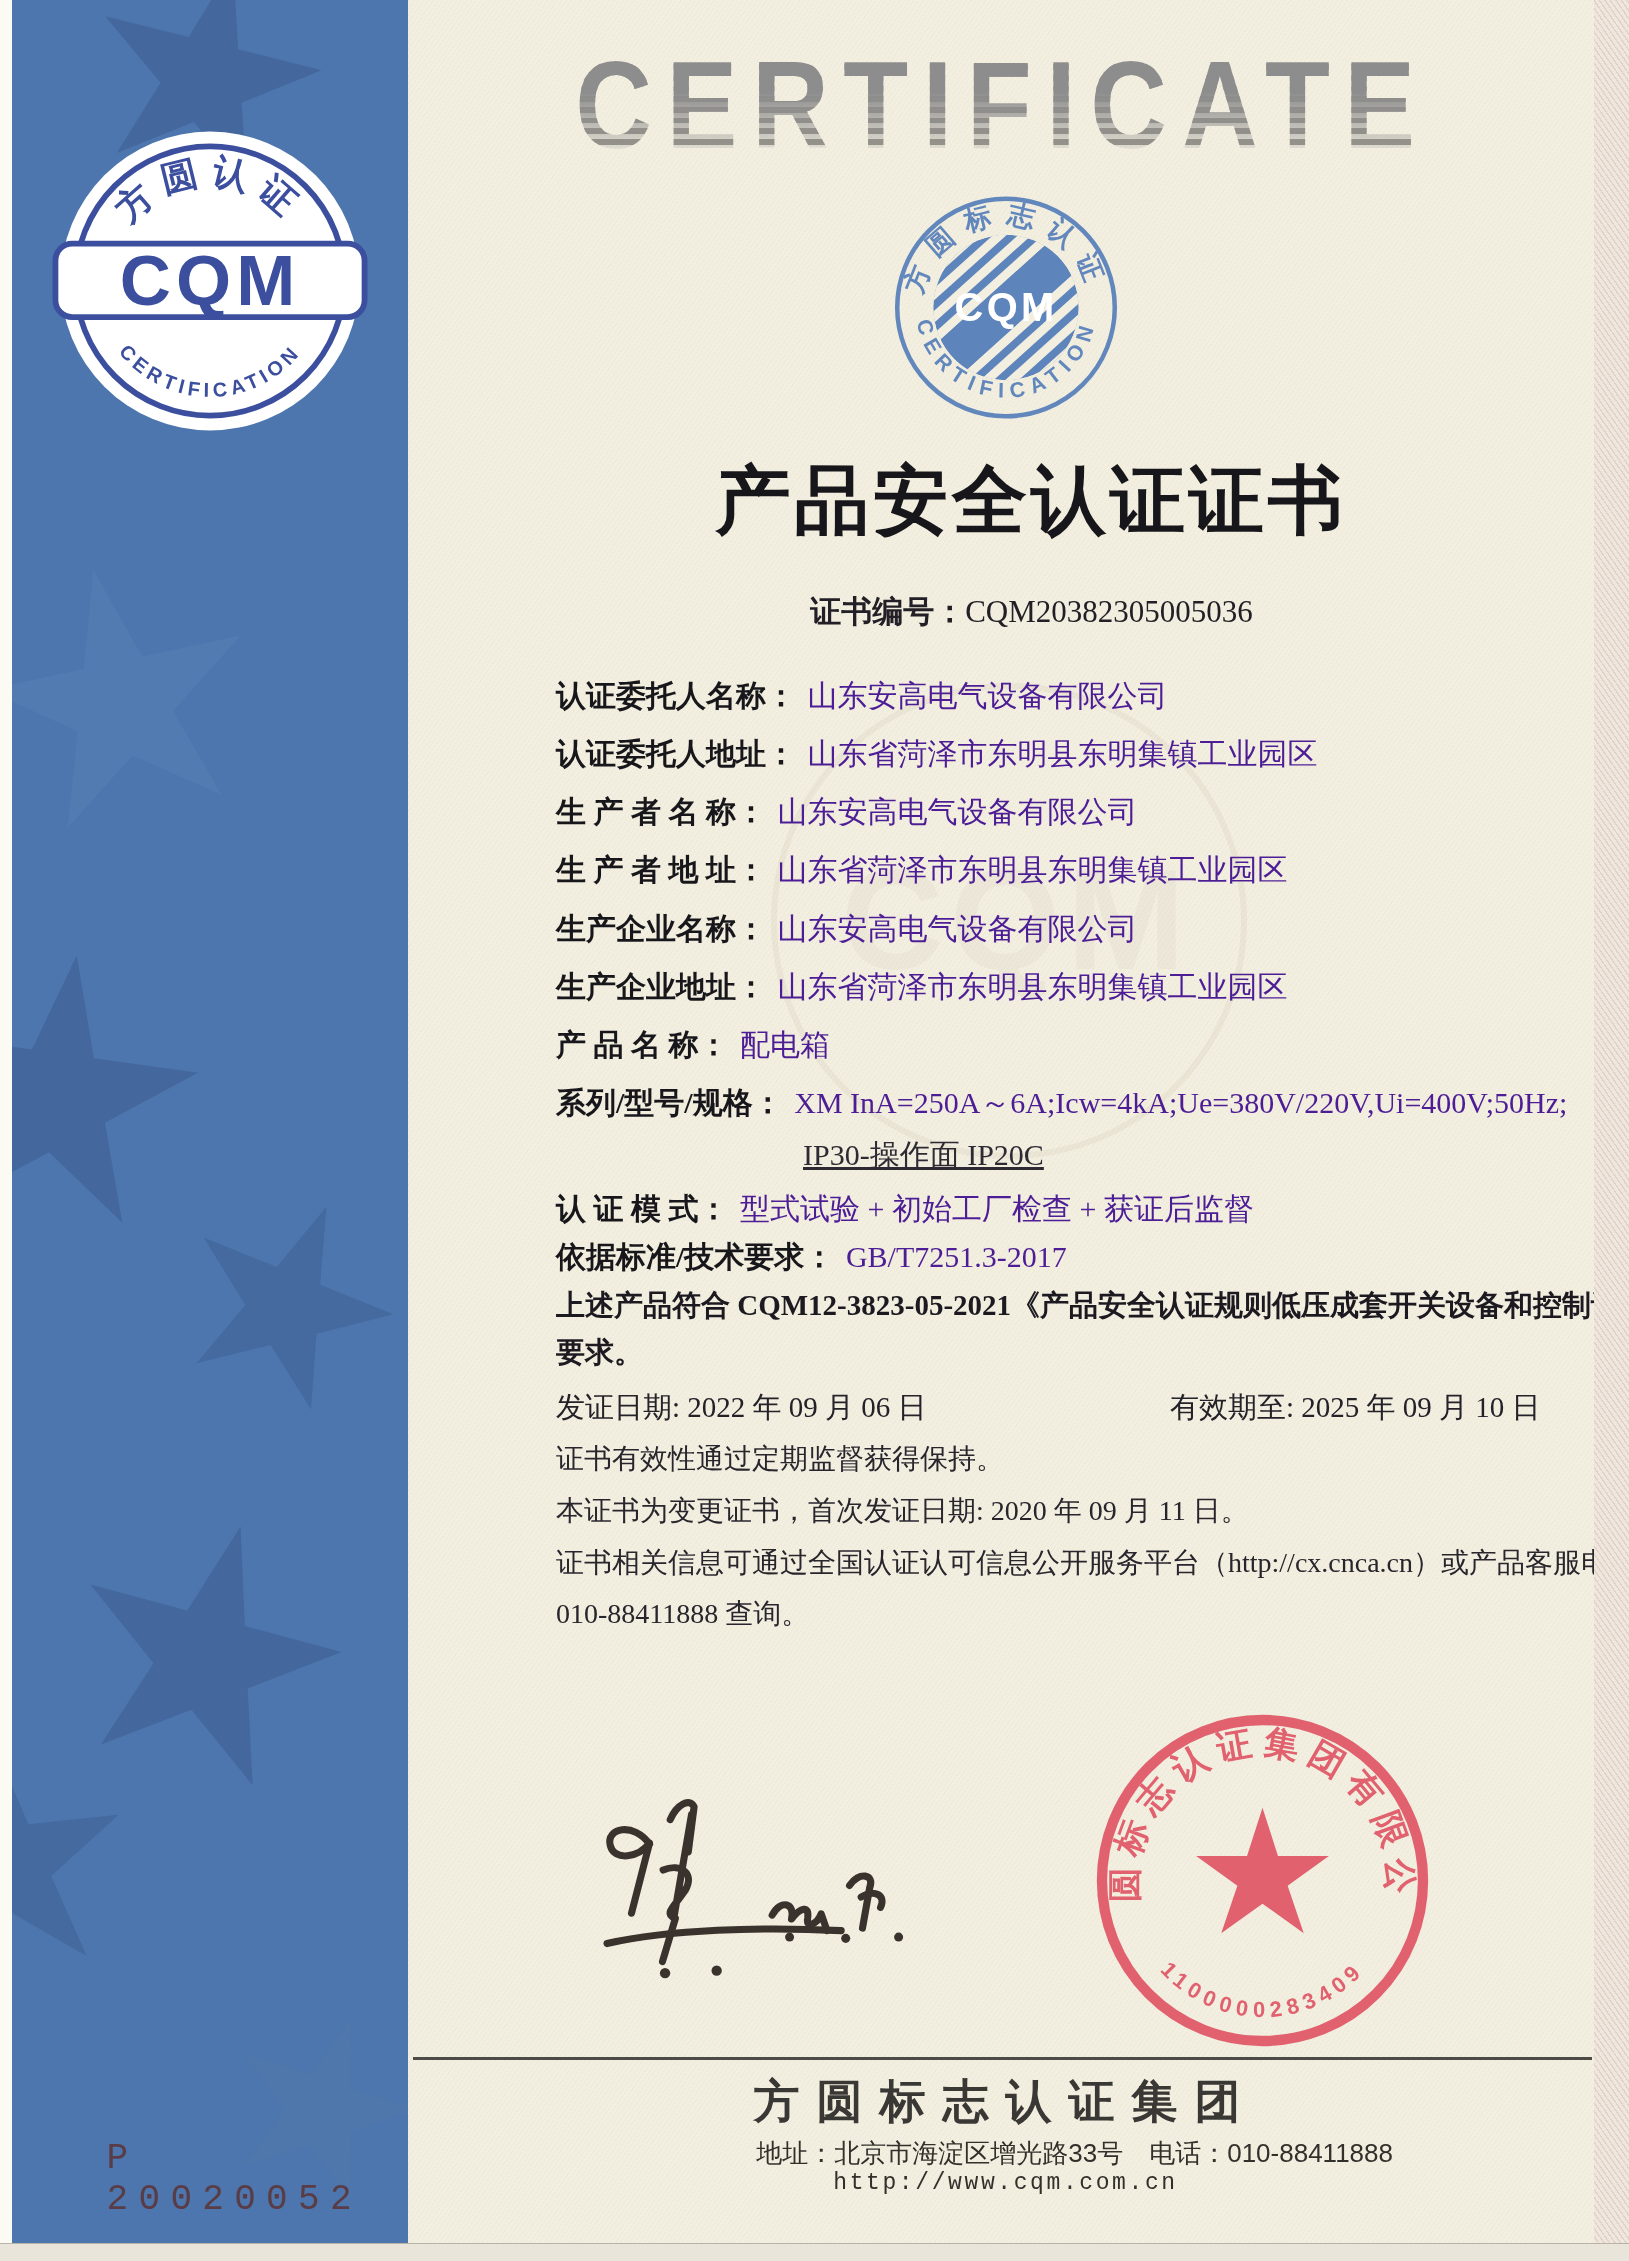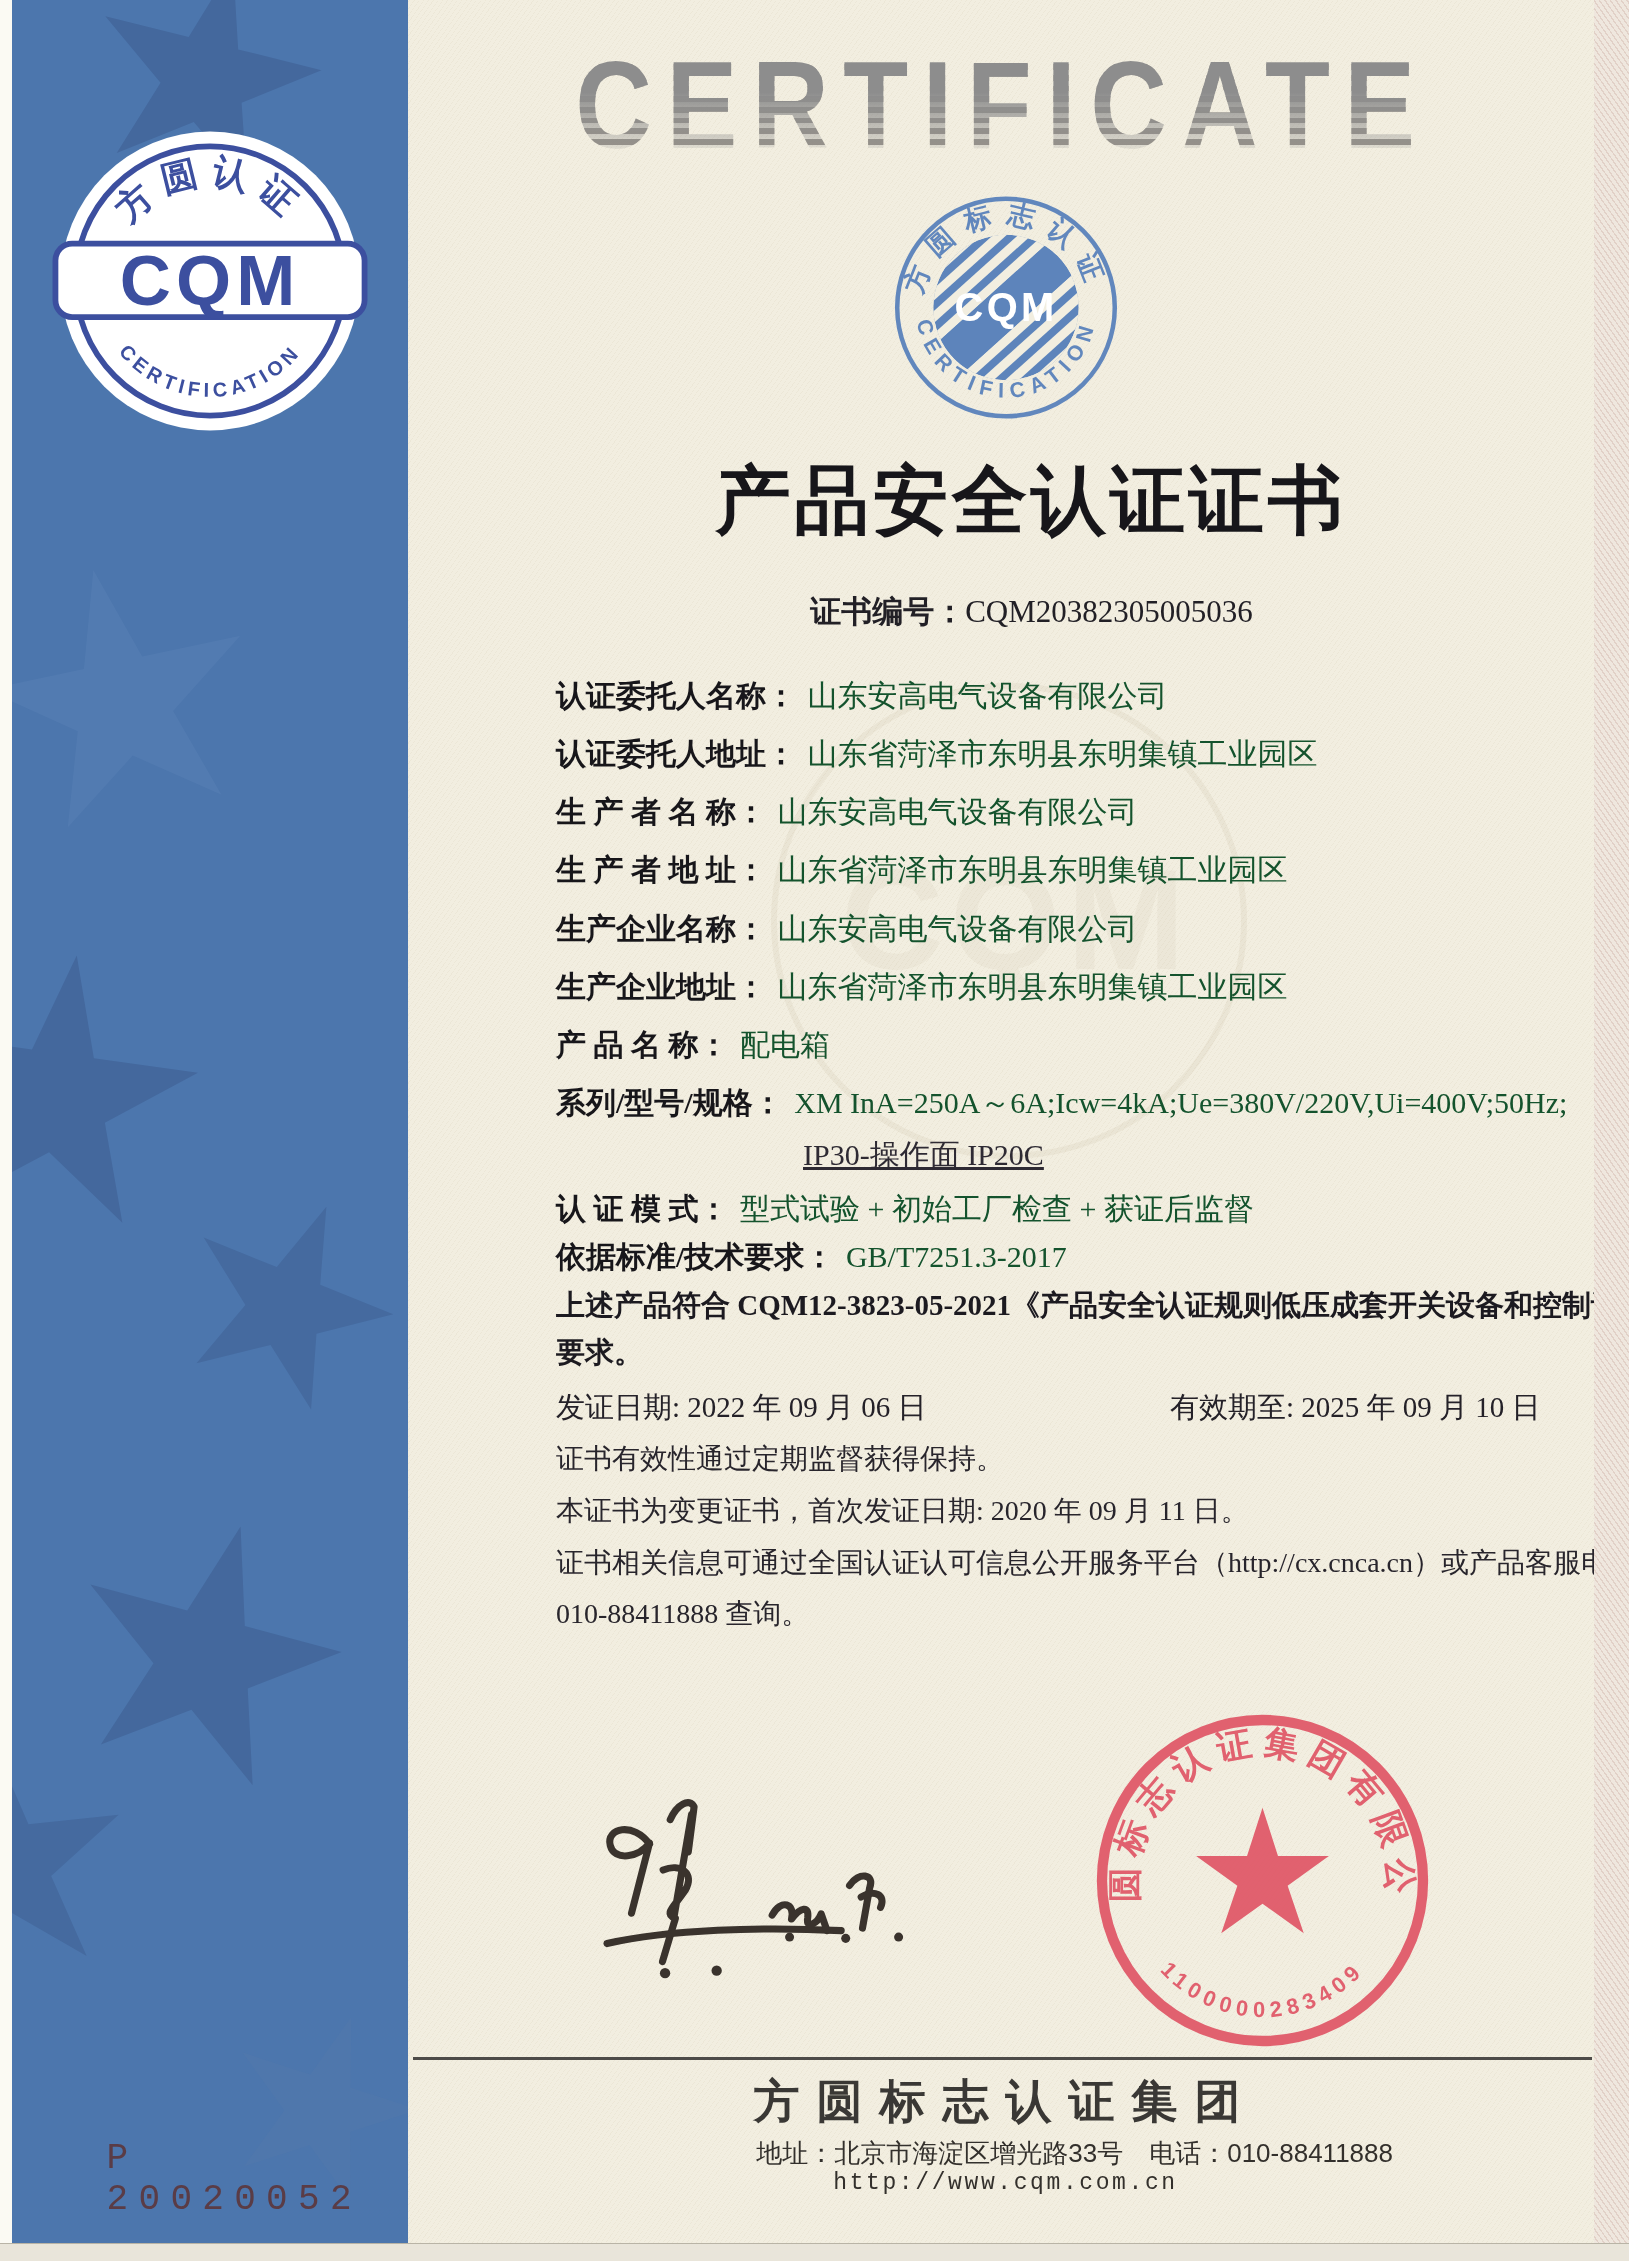--- a/index.html
+++ b/index.html
@@ -63,21 +63,21 @@
     border:6.4px solid rgba(140,118,70,0.07); border-radius:50%;
   }
   .watermark-word{
     position:absolute; left:841px; top:838px; font-size:142px; font-weight:700;
     color:rgba(140,118,70,0.05); font-family:"Liberation Sans",sans-serif; letter-spacing:6.4px;
   }
 
   
   .frow{position:absolute; left:556px; white-space:nowrap; font-size:30px; line-height:40px;}
   .frow .lbl{font-weight:700; color:#17161a;}
-  .frow .val{color:#14532d; margin-left:11.6px;margin-top:48px;}
+  .frow .val{color:#4c1d95; margin-left:11.6px;margin-top:48px;}
   .spec2{position:absolute; left:803px; white-space:nowrap; font-size:30px; color:#2e2a33;text-decoration:underline;}
 
   .comp{position:absolute; left:556px; white-space:nowrap; font-size:29px; font-weight:700; color:#1c1a20;}
 
   .dateline{position:absolute; left:556px; width:1019px; font-size:29px; white-space:nowrap; color:#242128;}
   .dateline .right{position:absolute; left:614px; top:0;}
 
   .note{position:absolute; left:556px; font-size:28px; white-space:nowrap; color:#28252c;}
 
   

